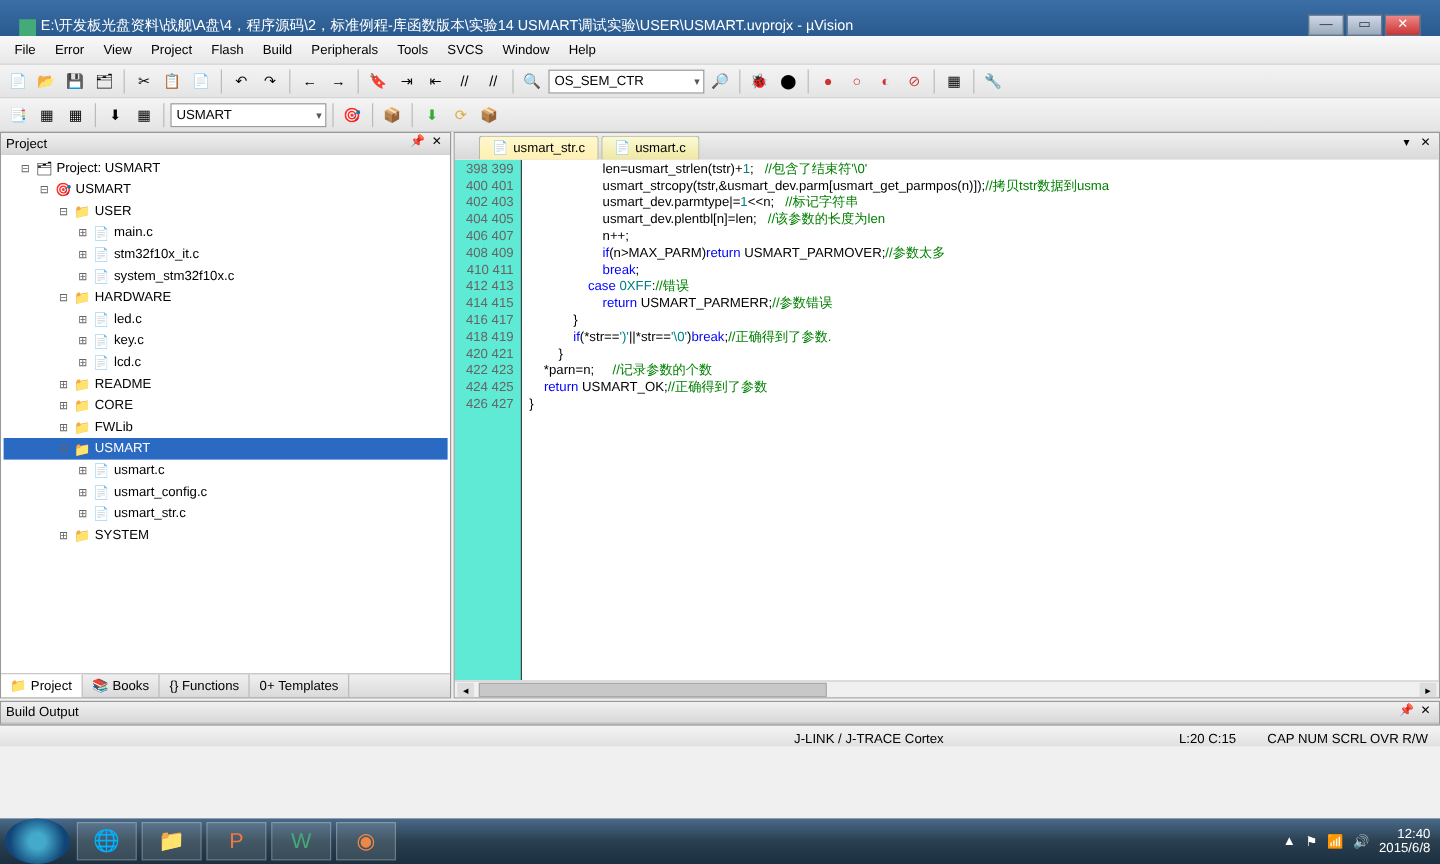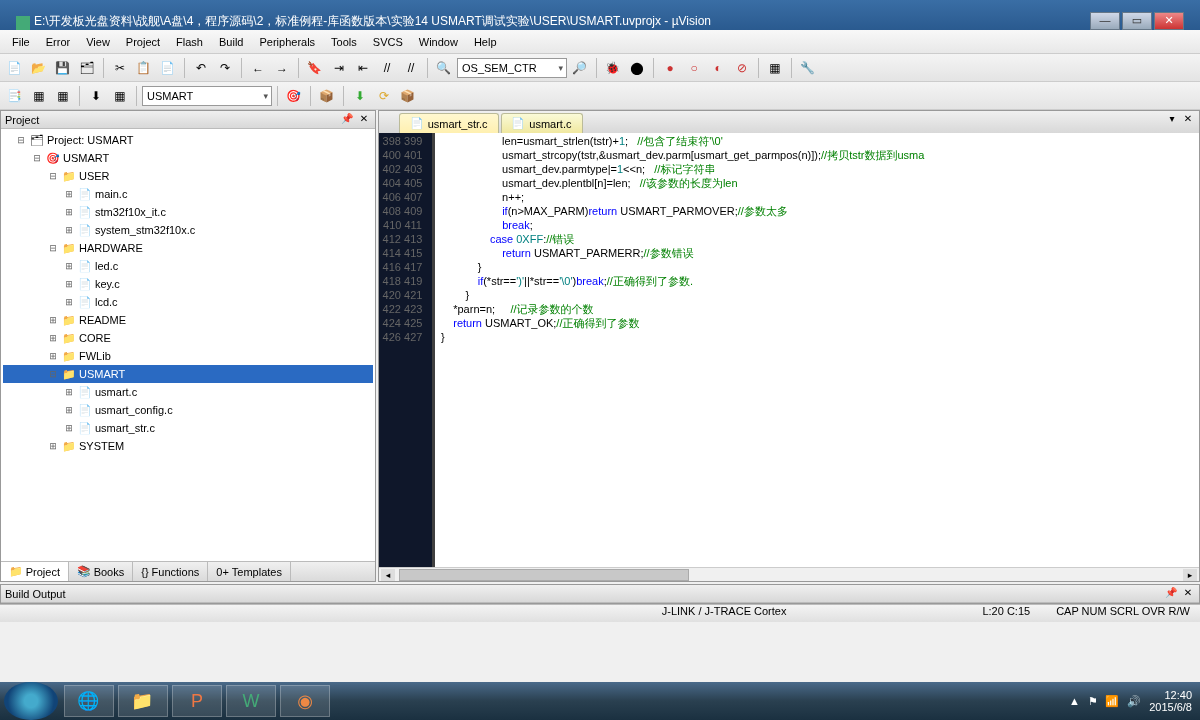--- a/index.html
+++ b/index.html
@@ -31,31 +31,31 @@
 .tree-item.sel{background:#2a6ac2;color:#fff}
 .tabs-bot{height:20px;background:linear-gradient(#f0f0f0,#dadada);display:flex;border-top:1px solid #bbb}
 .tabs-bot .tab{padding:2px 8px;border-right:1px solid #bbb;display:flex;align-items:center;gap:3px;font-size:11px}
 .tabs-bot .tab.act{background:#fff}
 .editor{flex:1;display:flex;flex-direction:column;background:#fff;border:1px solid #999;margin-left:2px}
 .etabs{height:22px;background:linear-gradient(#f0f0f0,#d8d8d8);display:flex;align-items:flex-end;padding:0 20px;position:relative}
 .etabs .pbtn{width:14px;height:14px;position:absolute;top:2px;text-align:center;font-size:10px}
 .etab{padding:3px 10px;background:linear-gradient(#fafad8,#f0e8a0);border:1px solid #bb9;border-bottom:none;margin-right:2px;border-radius:3px 3px 0 0;font-size:11px;display:flex;align-items:center;gap:4px}
 .etab.act{background:linear-gradient(#fff8d0,#fff0b0)}
 .code-area{flex:1;display:flex;overflow:hidden;font-family:'Courier New',monospace;font-size:13px}
-.gutter{width:56px;background:#0f172a;border-right:3px solid #404040;text-align:center;padding:1px 6px 0 0;color:#666;line-height:14px}
+.gutter{width:56px;background:#5eead4;border-right:1px solid #404040;text-align:right;padding:1px 6px 0 0;color:#666;line-height:14px}
 .code{flex:1;padding:1px 0 0 6px;line-height:14px;white-space:pre;overflow:hidden}
 .c-kw{color:#0000ff}
 .c-num{color:#008080}
 .c-cm{color:#008000}
 .hscroll{height:14px;background:#f0f0f0;border-top:1px solid #ccc;position:relative}
 .hscroll .thumb{position:absolute;left:20px;top:1px;height:12px;width:290px;background:#c8c8c8;border:1px solid #aaa}
 .hscroll .arr{position:absolute;width:14px;height:12px;top:1px;background:#ddd;text-align:center;font-size:9px;line-height:12px}
 .output{border:1px solid #999;margin-top:2px}
 .output .body{height:62px;background:#fff;font-family:'Courier New',monospace;font-size:12px;padding:2px 4px;white-space:pre;overflow:auto}
-.status{height:18px;background:linear-gradient(#f4f4f4,#e0e0e0);display:flex;align-items:flex-start;padding:0 6px;border-top:1px solid #bbb;font-size:11px}
+.status{height:18px;background:linear-gradient(#f4f4f4,#e0e0e0);display:flex;align-items:flex-end;padding:0 6px;border-top:1px solid #bbb;font-size:11px}
 .status .sp{flex:1}
 .status span{margin:0 4px}
 .taskbar{height:38px;background:linear-gradient(#4a6a8a,#2a4050 50%,#1a3040);display:flex;align-items:center;position:absolute;bottom:0;left:0;right:0}
 .start{width:54px;height:38px;background:radial-gradient(circle,#4ac 20%,#147 70%);border-radius:50%;margin:0 4px}
 .tbapp{width:50px;height:32px;background:rgba(255,255,255,.12);margin:0 2px;border:1px solid rgba(255,255,255,.25);display:flex;align-items:center;justify-content:center;font-size:18px}
 .tray{margin-left:auto;color:#fff;display:flex;align-items:center;gap:8px;padding:0 8px;font-size:10px}
 .tray .clock{text-align:right;line-height:12px}
 </style>
 </head>
 <body>
@@ -98,21 +98,21 @@
   <div class="tbtn">←</div>
   <div class="tbtn">→</div>
   <div class="sep"></div>
   <div class="tbtn">🔖</div>
   <div class="tbtn">⇥</div>
   <div class="tbtn">⇤</div>
   <div class="tbtn">//</div>
   <div class="tbtn">//</div>
   <div class="sep"></div>
   <div class="tbtn">🔍</div>
-  <div class="combo" style="width:110px">OS_SEM_CTR</div>
+  <div class="combo" style="width:130px">OS_SEM_CTR</div>
   <div class="tbtn">🔎</div>
   <div class="sep"></div>
   <div class="tbtn" style="color:#c33">🐞</div>
   <div class="tbtn">⬤</div>
   <div class="sep"></div>
   <div class="tbtn" style="color:#c33">●</div>
   <div class="tbtn" style="color:#c33">○</div>
   <div class="tbtn" style="color:#c33">◐</div>
   <div class="tbtn" style="color:#c33">⊘</div>
   <div class="sep"></div>

